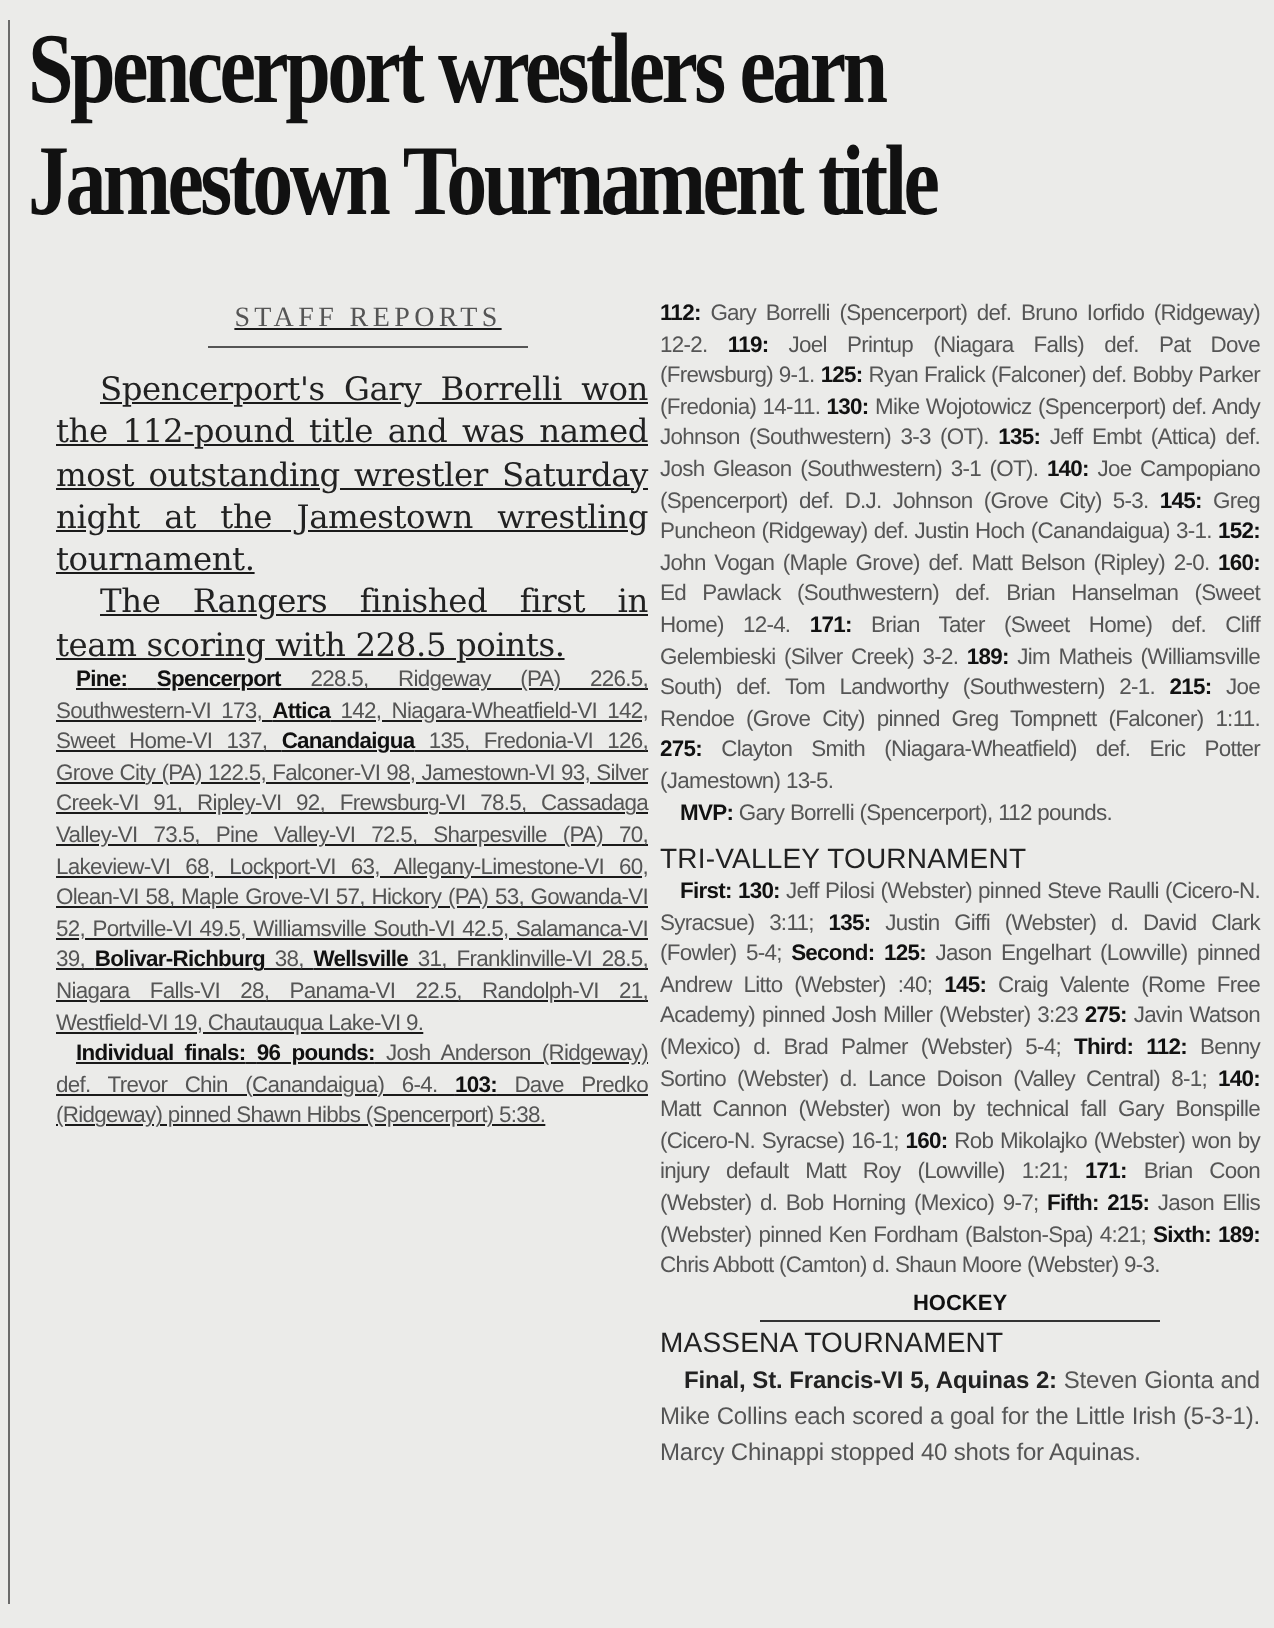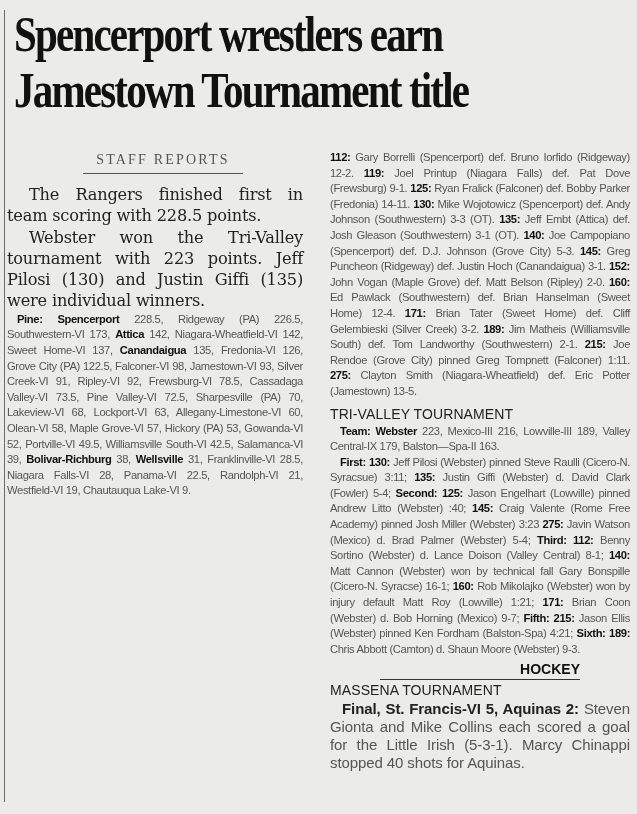--- a/index.html
+++ b/index.html
@@ -12,21 +12,21 @@
   .page { position:absolute; left:0; top:0; width:637px; height:729px; }
   .left-rule { position:absolute; left:4px; top:10px; width:1px; height:792px; background:#6a6a6a; }
   .headline {
     position:absolute; left:14px; top:6px; width:620px;
     font-family:"Liberation Serif", "DejaVu Serif", serif;
     font-weight:bold; font-size:50px; line-height:56px;
     letter-spacing:-2.2px; color:#111;
     transform:scaleX(0.82); transform-origin:left top;
     white-space:nowrap;
   }
-  .col-left { position:absolute; left:7px; top:150px; width:296px; }
+  .col-left { position:absolute; left:28px; top:150px; width:296px;text-decoration:underline; }
   .col-right { position:absolute; left:330px; top:150px; width:300px; }
   .byline {
     font-family:"Liberation Serif","DejaVu Serif",serif; font-size:14px;
     letter-spacing:2.2px; color:#555; text-align:center;
     width:160px; margin:2px 0 0 76px; padding-bottom:5px; border-bottom:1px solid #555;
   }
   .lede {
     font-family:"DejaVu Serif","Liberation Serif",serif; font-size:16.2px; line-height:21.3px;
     color:#222; text-align:justify; margin:0; text-indent:22px;
     letter-spacing:-0.2px;
@@ -36,67 +36,71 @@
     font-family:"Liberation Sans","DejaVu Sans",sans-serif; font-size:14px;
     color:#222; margin:6px 0 2px 0; letter-spacing:0.1px;
   }
   .agate {
     font-family:"Liberation Sans","DejaVu Sans",sans-serif; font-size:11.2px; line-height:15.6px;
     color:#555; text-align:justify; margin:0; text-indent:10px;
     letter-spacing:-0.35px;
   }
   .agate b { color:#111; font-weight:bold; }
   .hockey-head {
-    font-family:"Liberation Sans","DejaVu Sans",sans-serif; font-weight:bold; font-size:14px;
-    text-align:right; color:#111; width:200px; margin:4px auto 0 auto;
+    font-family:"Liberation Sans","DejaVu Sans",sans-serif; font-weight:bold; font-size:11px;
+    text-align:center; color:#111; width:200px; margin:4px auto 0 auto;
     border-bottom:1.5px solid #333; padding-bottom:2px;
   }
   .hockey-text {
-    font-family:"Liberation Sans","DejaVu Sans",sans-serif; font-size:15px; line-height:18px;
+    font-family:"Liberation Sans","DejaVu Sans",sans-serif; font-size:12px; line-height:18px;
     color:#555; text-align:justify; margin:0; text-indent:12px; letter-spacing:-0.1px;
   }
   .hockey-text b { color:#222; }
 </style>
 </head>
 <body>
 
 <div class="page">
   <div class="left-rule"></div>
 
   <div class="headline">
     <div>Spencerport wrestlers earn</div>
     <div>Jamestown Tournament title</div>
   </div>
 
   <div class="col-left">
     <div class="byline">STAFF REPORTS</div>
 
     <div class="lede-wrap">
+      <p class="lede">Spencerport's Gary Borrelli won the 112-pound title and was named most outstanding wrestler Saturday night at the Jamestown wrestling tournament.</p>
       <p class="lede">The Rangers finished first in team scoring with 228.5 points.</p>
-      <p class="lede">Webster won the Tri-Valley tournament with 223 points. Jeff Pilosi (130) and Justin Giffi (135) were individual winners.</p>
     </div>
 
 
     <p class="agate">
       <b>Pine:</b>
       <b>Spencerport</b><span> 228.5, Ridgeway (PA) 226.5, Southwestern-VI 173, </span><b>Attica</b><span> 142, Niagara-Wheatfield-VI 142, Sweet Home-VI 137, </span><b>Canandaigua</b><span> 135, Fredonia-VI 126, Grove City (PA) 122.5, Falconer-VI 98, Jamestown-VI 93, Silver Creek-VI 91, Ripley-VI 92, Frewsburg-VI 78.5, Cassadaga Valley-VI 73.5, Pine Valley-VI 72.5, Sharpesville (PA) 70, Lakeview-VI 68, Lockport-VI 63, Allegany-Limestone-VI 60, Olean-VI 58, Maple Grove-VI 57, Hickory (PA) 53, Gowanda-VI 52, Portville-VI 49.5, Williamsville South-VI 42.5, Salamanca-VI 39, </span><b>Bolivar-Richburg</b><span> 38, </span><b>Wellsville</b><span> 31, Franklinville-VI 28.5, Niagara Falls-VI 28, Panama-VI 22.5, Randolph-VI 21, Westfield-VI 19, Chautauqua Lake-VI 9.</span>
     </p>
 
+    <p class="agate">
+      <b>Individual finals:</b>
+      <b>96 pounds:</b><span> Josh Anderson (Ridgeway) def. Trevor Chin (Canandaigua) 6-4. </span><b>103:</b><span> Dave Predko (Ridgeway) pinned Shawn Hibbs (Spencerport) 5:38. </span>
+    </p>
   </div>
 
   <div class="col-right">
     <p class="agate" style="text-indent:0">
       <b>112:</b><span> Gary Borrelli (Spencerport) def. Bruno Iorfido (Ridgeway) 12-2. </span><b>119:</b><span> Joel Printup (Niagara Falls) def. Pat Dove (Frewsburg) 9-1. </span><b>125:</b><span> Ryan Fralick (Falconer) def. Bobby Parker (Fredonia) 14-11. </span><b>130:</b><span> Mike Wojotowicz (Spencerport) def. Andy Johnson (Southwestern) 3-3 (OT). </span><b>135:</b><span> Jeff Embt (Attica) def. Josh Gleason (Southwestern) 3-1 (OT). </span><b>140:</b><span> Joe Campopiano (Spencerport) def. D.J. Johnson (Grove City) 5-3. </span><b>145:</b><span> Greg Puncheon (Ridgeway) def. Justin Hoch (Canandaigua) 3-1. </span><b>152:</b><span> John Vogan (Maple Grove) def. Matt Belson (Ripley) 2-0. </span><b>160:</b><span> Ed Pawlack (Southwestern) def. Brian Hanselman (Sweet Home) 12-4. </span><b>171:</b><span> Brian Tater (Sweet Home) def. Cliff Gelembieski (Silver Creek) 3-2. </span><b>189:</b><span> Jim Matheis (Williamsville South) def. Tom Landworthy (Southwestern) 2-1. </span><b>215:</b><span> Joe Rendoe (Grove City) pinned Greg Tompnett (Falconer) 1:11. </span><b>275:</b><span> Clayton Smith (Niagara-Wheatfield) def. Eric Potter (Jamestown) 13-5.</span>
     </p>
+    <p class="agate">
+      <b>MVP:</b><span> Gary Borrelli (Spencerport), 112 pounds.</span>
+    </p>
 
     <div class="sec-head">TRI-VALLEY TOURNAMENT</div>
 
-    <p class="agate">
-      <b>Team: Webster</b><span> 223, Mexico-III 216, Lowville-III 189, Valley Central-IX 179, Balston—Spa-II 163.</span>
-    </p>
     <p class="agate">
       <b>First: 130:</b><span> Jeff Pilosi (Webster) pinned Steve Raulli (Cicero-N. Syracsue) 3:11; </span><b>135:</b><span> Justin Giffi (Webster) d. David Clark (Fowler) 5-4; </span><b>Second: 125:</b><span> Jason Engelhart (Lowville) pinned Andrew Litto (Webster) :40; </span><b>145:</b><span> Craig Valente (Rome Free Academy) pinned Josh Miller (Webster) 3:23 </span><b>275:</b><span> Javin Watson (Mexico) d. Brad Palmer (Webster) 5-4; </span><b>Third: 112:</b><span> Benny Sortino (Webster) d. Lance Doison (Valley Central) 8-1; </span><b>140:</b><span> Matt Cannon (Webster) won by technical fall Gary Bonspille (Cicero-N. Syracse) 16-1; </span><b>160:</b><span> Rob Mikolajko (Webster) won by injury default Matt Roy (Lowville) 1:21; </span><b>171:</b><span> Brian Coon (Webster) d. Bob Horning (Mexico) 9-7; </span><b>Fifth: 215:</b><span> Jason Ellis (Webster) pinned Ken Fordham (Balston-Spa) 4:21; </span><b>Sixth: 189:</b><span> Chris Abbott (Camton) d. Shaun Moore (Webster) 9-3.</span>
     </p>
 
     <div class="hockey-head">HOCKEY</div>
     <div class="sec-head" style="margin-top:2px">MASSENA TOURNAMENT</div>
     <p class="hockey-text">
       <b>Final, St. Francis-VI 5, Aquinas 2:</b><span> Steven Gionta and Mike Collins each scored a goal for the Little Irish (5-3-1). Marcy Chinappi stopped 40 shots for Aquinas.</span>
     </p>
   </div>

